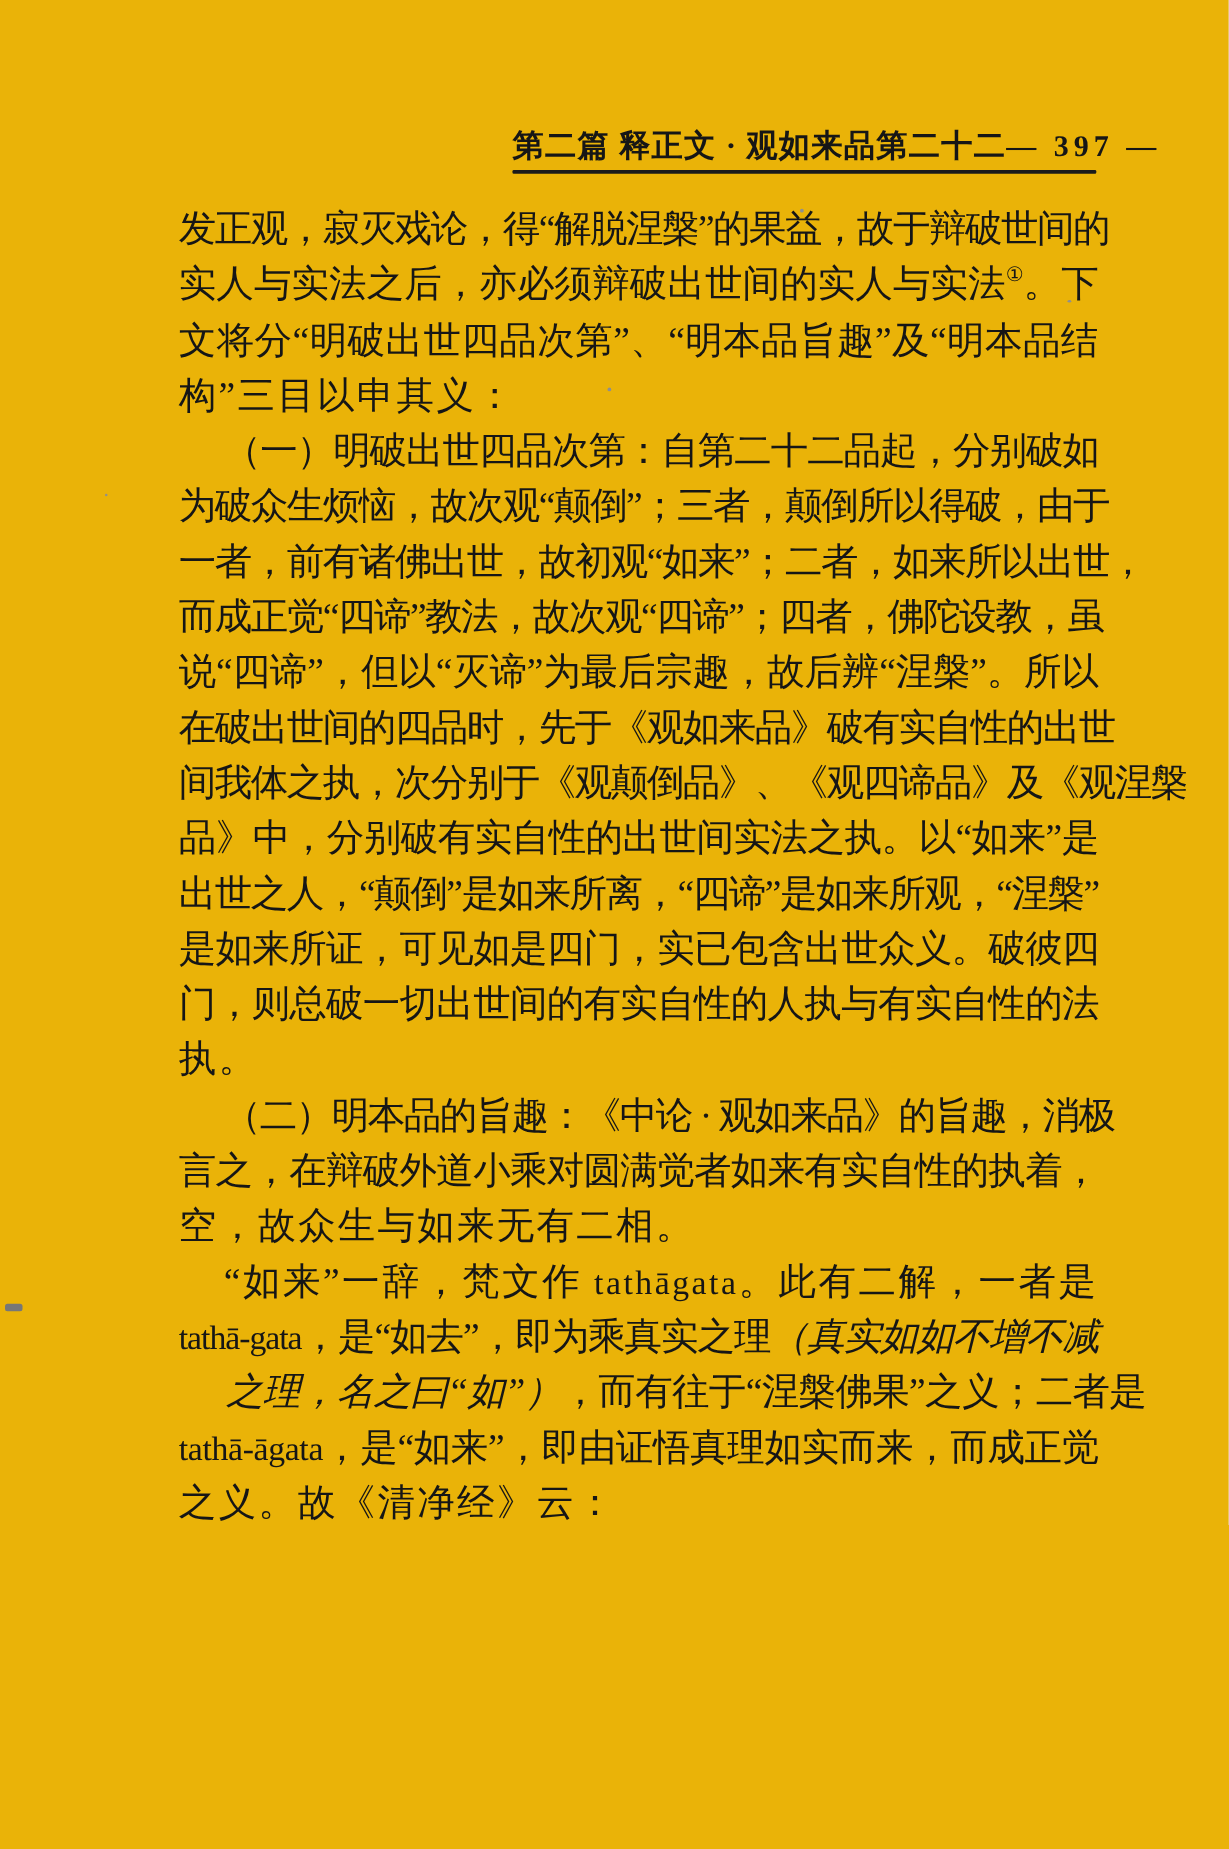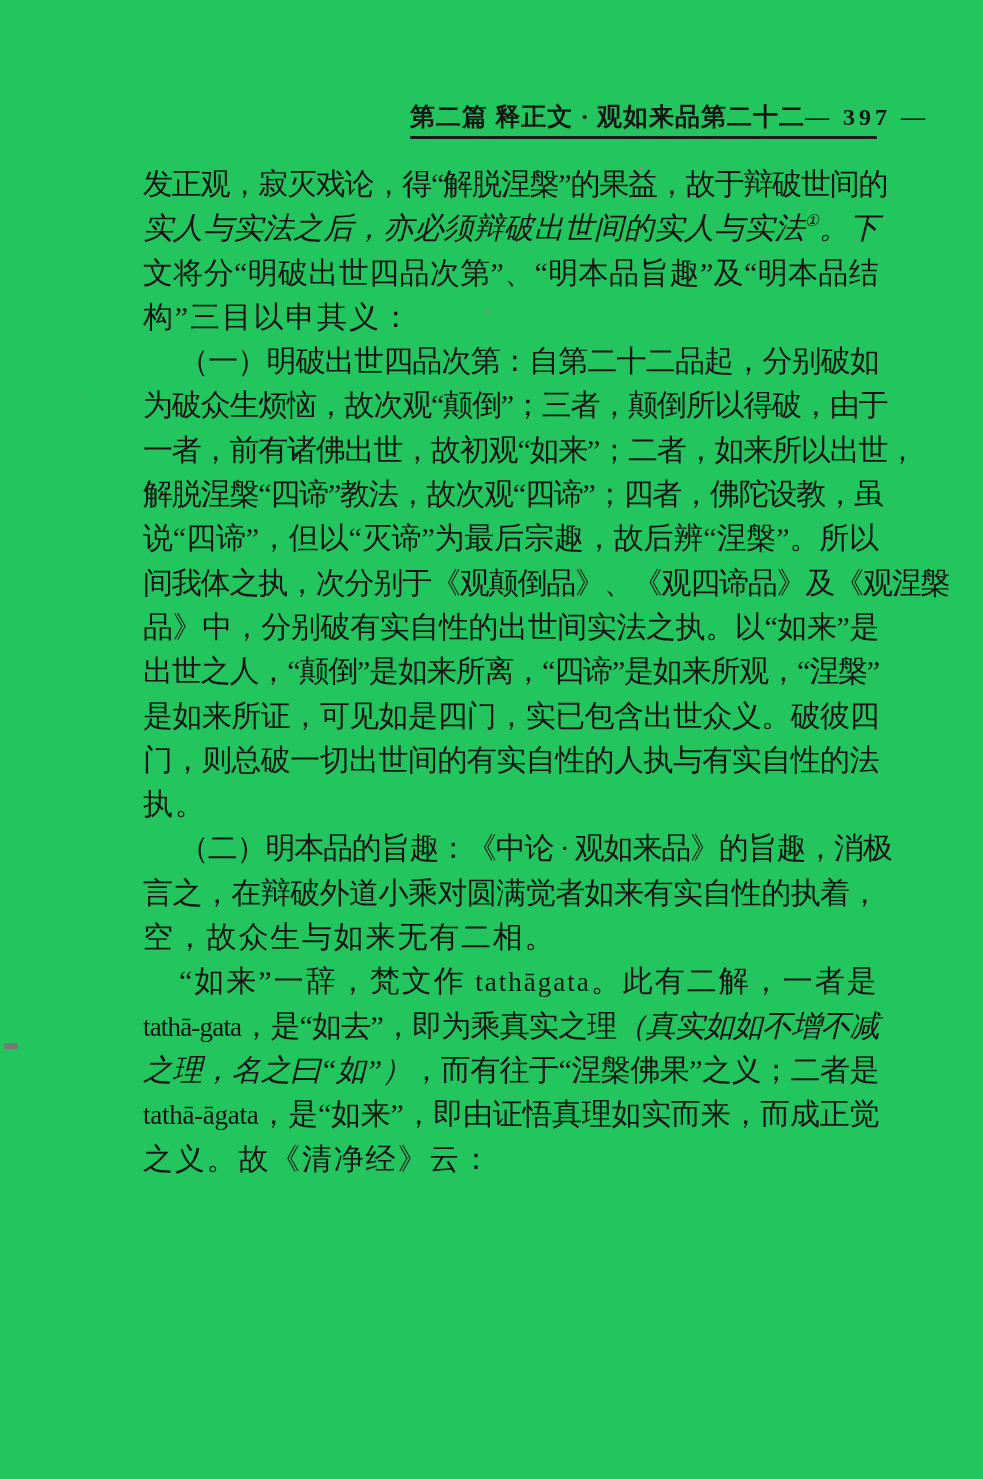--- a/index.html
+++ b/index.html
@@ -1,17 +1,17 @@
 <!DOCTYPE html>
 <html><head>
 <meta charset="utf-8">
 <style>
   html,body{margin:0;padding:0;background:#e8e8e8;}
   .page{
-    position:relative;width:983px;height:1479px;background:#22c55e;
+    position:relative;width:983px;height:1479px;background:#eab308;
     font-family:"Liberation Serif","DejaVu Serif",serif;color:#161616;overflow:hidden;
   }
   .running-head{
     position:absolute;left:410px;top:100px;width:468px;
     display:flex;justify-content:space-between;align-items:baseline;
     font-size:25px;font-weight:700;letter-spacing:1px;white-space:nowrap;
   }
   .running-head .pagenum{font-weight:600;font-size:24px;letter-spacing:4px;}
   .head-rule{position:absolute;left:410px;top:136px;width:467px;height:3px;background:#1b1b1b;border-radius:1px;}
   .body-text{position:absolute;left:143px;top:162px;width:736px;}
@@ -29,40 +29,41 @@
 
   <header class="running-head">
     <span>第二篇  释正文 · 观如来品第二十二</span>
     <span class="pagenum">—  397  —</span>
   </header>
 
   <div class="head-rule"></div>
 
   <main class="body-text" id="body-text">
       <div class="line j" style="letter-spacing: -1.2px;"><span class="seg">发正观，寂灭戏论，得“解脱涅槃”的果益，故于辩破世间的</span></div>
-      <div class="line j" style="letter-spacing: 0.07px; font-style: italic;"><span class="seg">实人与实法之后，亦必须辩破出世间的实人与实法</span><span class="seg-sup">①</span><span class="seg">。下</span></div>
+      <div class="line j" style="letter-spacing: 0.07px;"><span class="seg">实人与实法之后，亦必须辩破出世间的实人与实法</span><span class="seg-sup">①</span><span class="seg">。下</span></div>
       <div class="line j" style="letter-spacing: 0.35px;"><span class="seg">文将分“明破出世四品次第”、“明本品旨趣”及“明本品结</span></div>
       <div class="line"><span class="seg">构”三目以申其义：</span></div>
       <div class="line j indent" style="letter-spacing: -0.83px;"><span class="seg">（一）明破出世四品次第：自第二十二品起，分别破如</span></div>
       <div class="line j" style="letter-spacing: -1.2px;"><span class="seg">为破众生烦恼，故次观“颠倒”；三者，颠倒所以得破，由于</span></div>
       <div class="line j" style="letter-spacing: -1.2px;"><span class="seg">一者，前有诸佛出世，故初观“如来”；二者，如来所以出世，</span></div>
-      <div class="line j" style="letter-spacing: -1.2px;"><span class="seg">解脱涅槃“四谛”教法，故次观“四谛”；四者，佛陀设教，虽</span></div>
+      <div class="line j" style="letter-spacing: -1.2px;"><span class="seg">而成正觉“四谛”教法，故次观“四谛”；四者，佛陀设教，虽</span></div>
       <div class="line j" style="letter-spacing: -0.14px;"><span class="seg">说“四谛”，但以“灭谛”为最后宗趣，故后辨“涅槃”。所以</span></div>
+      <div class="line j" style="letter-spacing: -1.2px;"><span class="seg">在破出世间的四品时，先于《观如来品》破有实自性的出世</span></div>
       <div class="line j" style="letter-spacing: -1.2px;"><span class="seg">间我体之执，次分别于《观颠倒品》、《观四谛品》及《观涅槃</span></div>
       <div class="line j" style="letter-spacing: -0.41px;"><span class="seg">品》中，分别破有实自性的出世间实法之执。以“如来”是</span></div>
       <div class="line j" style="letter-spacing: -1.17px;"><span class="seg">出世之人，“颠倒”是如来所离，“四谛”是如来所观，“涅槃”</span></div>
       <div class="line j" style="letter-spacing: -0.56px;"><span class="seg">是如来所证，可见如是四门，实已包含出世众义。破彼四</span></div>
       <div class="line j" style="letter-spacing: -0.56px;"><span class="seg">门，则总破一切出世间的有实自性的人执与有实自性的法</span></div>
       <div class="line"><span class="seg">执。</span></div>
       <div class="line j indent" style="letter-spacing: -1.2px;"><span class="seg">（二）明本品的旨趣：《中论 · 观如来品》的旨趣，消极</span></div>
       <div class="line j" style="letter-spacing: -0.56px;"><span class="seg">言之，在辩破外道小乘对圆满觉者如来有实自性的执着，</span></div>
       <div class="line"><span class="seg">空，故众生与如来无有二相。</span></div>
       <div class="line j indent" style="letter-spacing: 2.01px;"><span class="seg">“如来”一辞，梵文作 </span><span class="seg-latin">tathāgata</span><span class="seg">。此有二解，一者是</span></div>
       <div class="line j" style="letter-spacing: -0.82px; text-align: right;"><span class="seg-latin">tathā-gata</span><span class="seg">，是“如去”，即为乘真实之理</span><span class="seg-kai">（真实如如不增不减</span></div>
-      <div class="line j" style="letter-spacing: -0.52px;"><span class="seg-kai">之理，名之曰“如”）</span><span class="seg">，而有往于“涅槃佛果”之义；二者是</span></div>
+      <div class="line j" style="letter-spacing: -0.52px; margin-left: 38px;"><span class="seg-kai">之理，名之曰“如”）</span><span class="seg">，而有往于“涅槃佛果”之义；二者是</span></div>
       <div class="line j" style="letter-spacing: -0.27px;"><span class="seg-latin">tathā-āgata</span><span class="seg">，是“如来”，即由证悟真理如实而来，而成正觉</span></div>
       <div class="line"><span class="seg">之义。故《清净经》云：</span></div>
     </main>
 
   <div class="speck" style="left:640px;top:167px;width:3px;height:3px;"></div>
   <div class="speck" style="left:486px;top:310px;width:3px;height:3px;"></div>
   <div class="speck" style="left:84px;top:395px;width:2px;height:2px;"></div>
   <div class="speck" style="left:854px;top:240px;width:3px;height:2px;"></div>
   <div class="speck" style="left:4px;top:1043px;width:14px;height:6px;border-radius:2px;background:#777;"></div>
 

